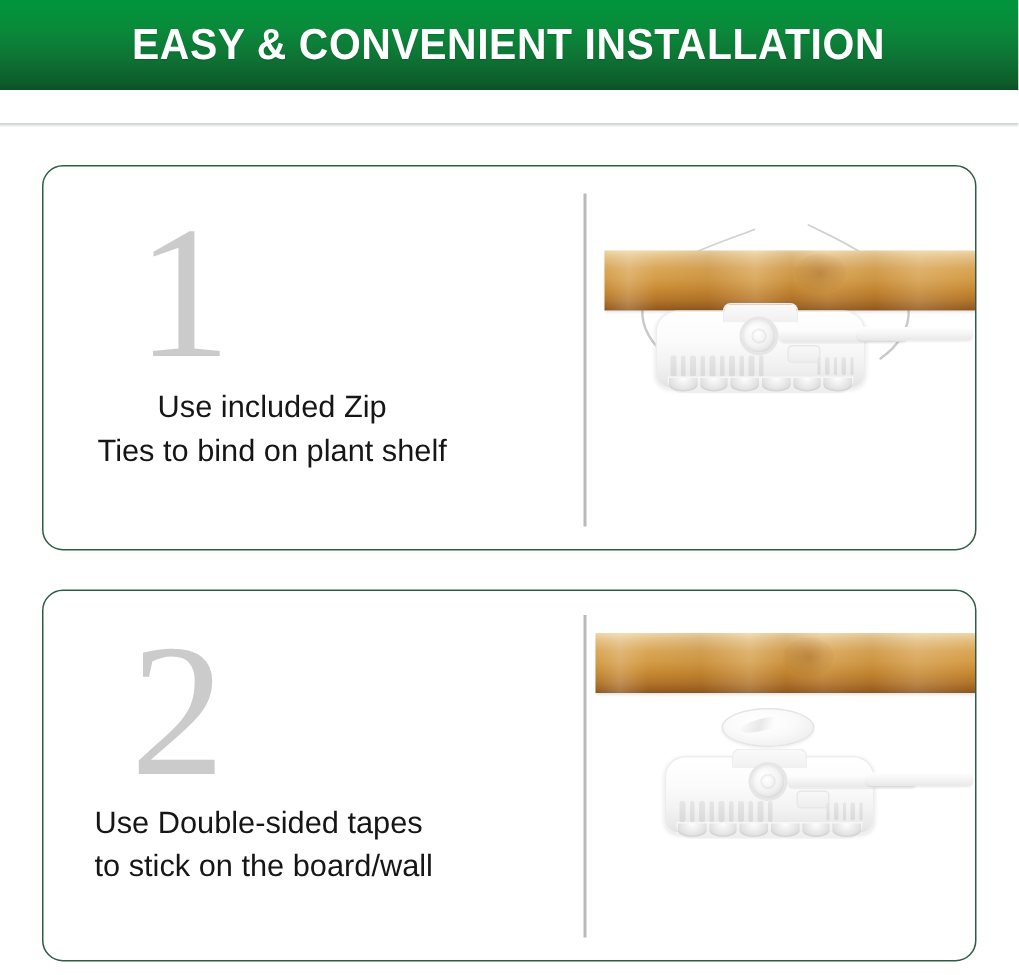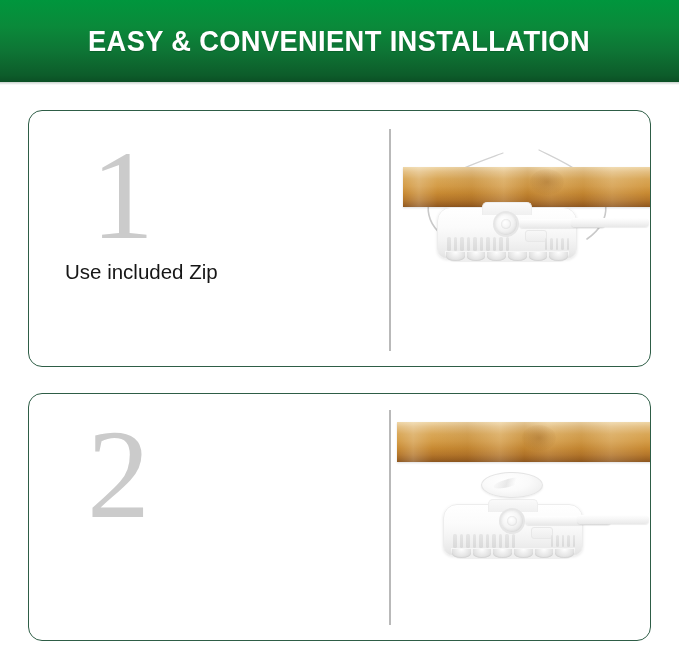--- a/index.html
+++ b/index.html
@@ -6,21 +6,21 @@
   body{
     width:679px;height:650px;
     background:#ffffff;
     font-family:"Liberation Sans", sans-serif;
     overflow:hidden;
     position:relative;
   }
 
   
   .header{
-    position:absolute;left:0;top:0;width:679px;height:82px;
+    position:absolute;left:0;top:0;width:679px;height:60px;
     background:linear-gradient(to bottom,#00963d 0%,#0a8a3a 32%,#0e7535 62%,#0d5c2a 92%,#0b4f25 100%);
     display:flex;align-items:center;justify-content:center;
     box-sizing:border-box;
   }
   .header-title{
     color:#ffffff;
     font-size:29px;
     font-weight:bold;
     letter-spacing:0.4px;
     transform:scaleX(0.94);
@@ -210,20 +210,21 @@
 </div>
 <div class="header-underline"></div>
 
 <div class="card" id="card-1">
   <div class="card-inner">
 
     <div class="text-col">
       <div class="step-number">1</div>
       <div class="step-text">
         <div>Use included Zip</div>
+        <div>Ties to bind on plant shelf</div>
       </div>
     </div>
 
     <div class="divider"></div>
 
     <div class="img-col">
 
       <svg class="ziptie" style="left:32px;top:36px;" width="260" height="130" viewBox="0 0 260 130">
         <path d="M56 92 C30 74, 30 44, 62 26" fill="none" stroke="#c9c9c9" stroke-width="1.6" stroke-linecap="round"></path>
         <path d="M62 26 C78 18, 96 12, 112 6" fill="none" stroke="#d2d2d2" stroke-width="1.2" stroke-linecap="round"></path>
@@ -277,20 +278,24 @@
     </div>
 
   </div>
 </div>
 
 <div class="card" id="card-2">
   <div class="card-inner">
 
     <div class="text-col">
       <div class="step-number">2</div>
+      <div class="step-text">
+        <div>Use Double-sided tapes</div>
+        <div>to stick on the board/wall</div>
+      </div>
     </div>
 
     <div class="divider"></div>
 
     <div class="img-col">
 
       <div class="plank">
         <div class="grain"></div>
         <div class="knot" style="left:46%;top:8%;width:34px;height:26px;"></div>
       </div>

